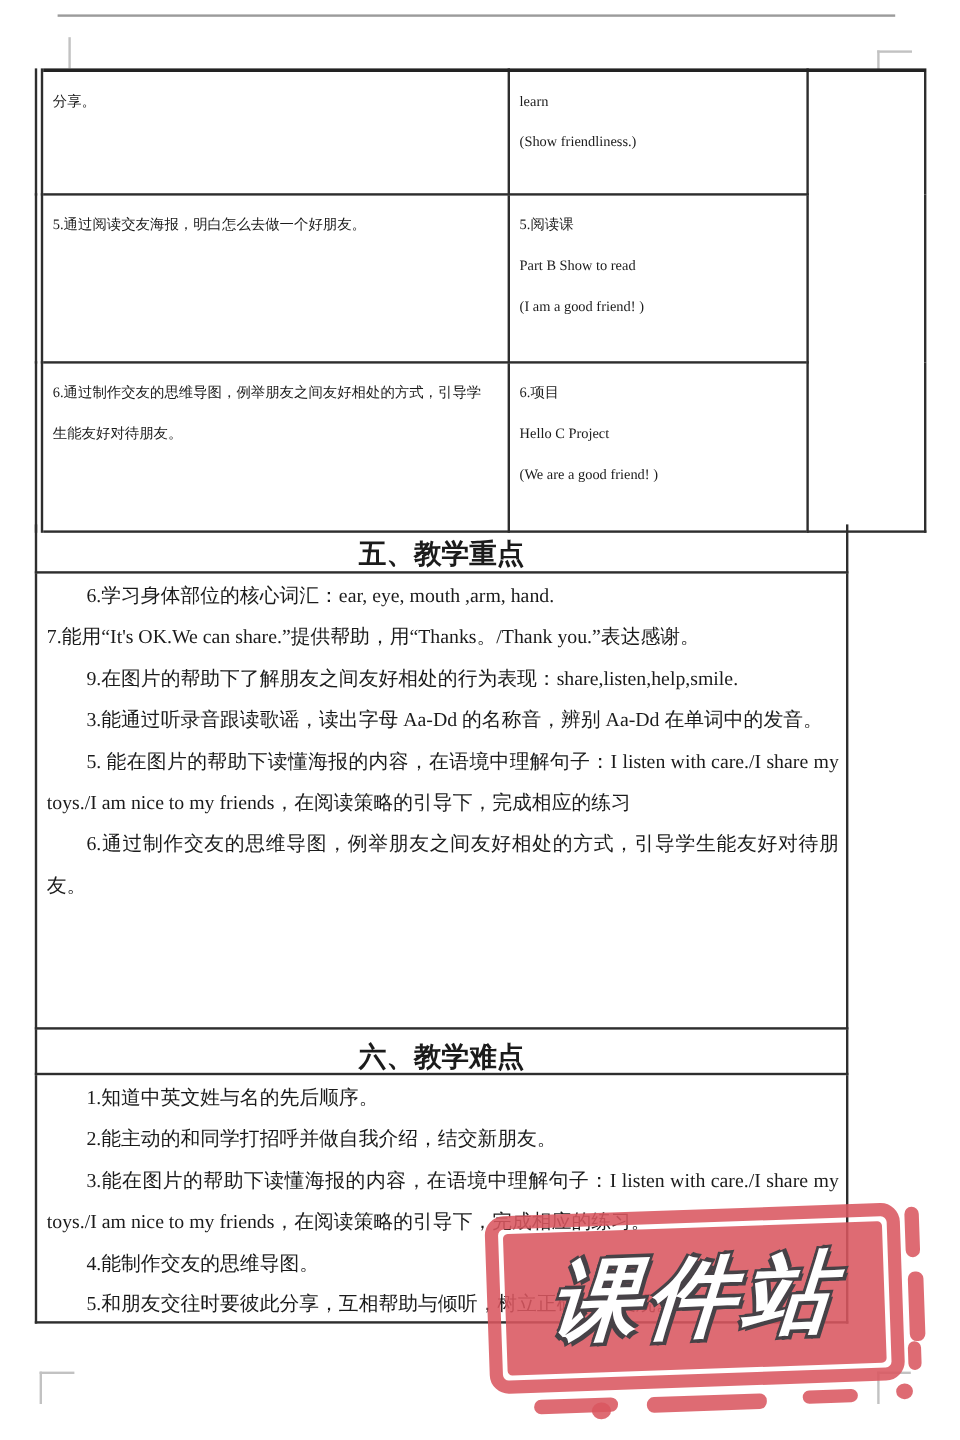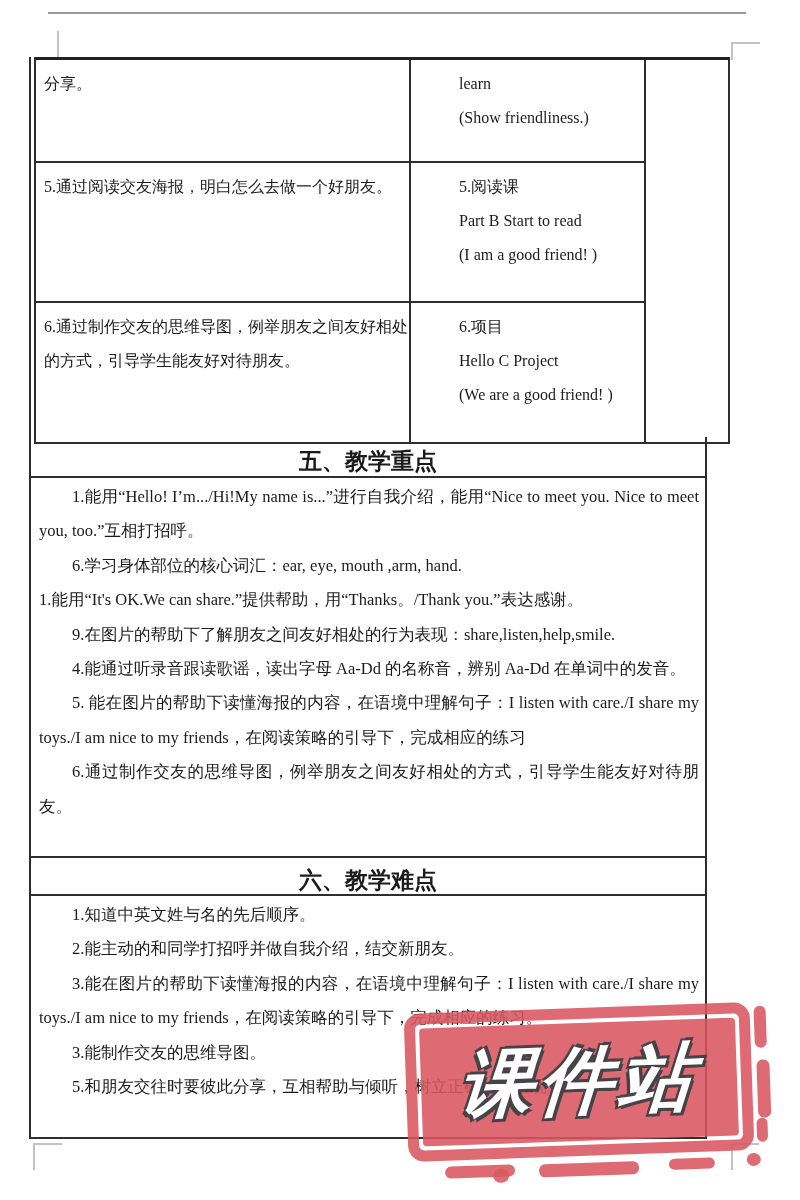--- a/index.html
+++ b/index.html
@@ -17,38 +17,38 @@
 
   
   table.objtbl{
     position:absolute;left:29px;top:57px;width:678px;
     border-collapse:collapse;table-layout:fixed;
     border-top:3px solid #222;border-left:7px double #2e2e2e;
     border-right:2px solid #2e2e2e;border-bottom:2px solid #6e6e6e;
   }
   table.objtbl td{
     border:2px solid #2e2e2e;vertical-align:top;
-    padding:7px 0 0 8px;font-size:16px;line-height:34px;
+    padding:7px 14px 0 8px;font-size:12px;line-height:34px;
   }
   td.c1{width:365px;}
   td.c2{width:225px;}
   td.c3{width:74px;}
   tr.r1 td{height:94px;}
   tr.r2 td{height:131px;}
   tr.r3 td{height:132px;}
-  .lesson-line{display:block;margin-left:40px;}
+  .lesson-line{display:block;}
 
   
   .sec{position:absolute;left:29px;width:678px;box-sizing:border-box;
     border-left:2px solid #2e2e2e;border-right:2px solid #2e2e2e;border-bottom:2px solid #2e2e2e;}
   .sec-head{height:41px;text-align:center;font-weight:bold;font-size:23px;padding-top:9px;}
   .sec-head.h1{top:437px;}
   .sec-body.b1{top:478px;height:380px;}
   .sec-head.h2{top:858px;height:38px;padding-top:7px;}
-  .sec-body.b2{top:896px;height:243px;}
+  .sec-body.b2{top:896px;height:207px;}
   .sec-body{padding:2px 6px 0 8px;}
   .sec-body p{margin:0;font-size:16.5px;line-height:34.4px;text-align:justify;}
   .sec-body p.ind{text-indent:33px;}
 
   
   .stamp{position:absolute;left:406px;top:1008px;width:346px;height:148px;
     transform:rotate(-2deg);z-index:5;}
   .stamp-frame{position:absolute;left:0;top:0;right:0;bottom:0;
     border:11px solid rgba(217,86,96,0.88);border-radius:16px;}
   .stamp-fill{position:absolute;left:15px;top:15px;right:15px;bottom:15px;
@@ -89,54 +89,53 @@
         <td class="c2">
           <span class="lesson-line">learn</span>
           <span class="lesson-line">(Show friendliness.)</span>
         </td>
         <td class="c3" rowspan="3"></td>
       </tr>
       <tr class="r2">
         <td class="c1">5.通过阅读交友海报，明白怎么去做一个好朋友。</td>
         <td class="c2">
           <span class="lesson-line">5.阅读课</span>
-          <span class="lesson-line">Part B Start to read</span>
+          <span class="lesson-line">Part B Show to read</span>
           <span class="lesson-line">(I am a good friend! )</span>
         </td>
       </tr>
       <tr class="r3">
         <td class="c1">6.通过制作交友的思维导图，例举朋友之间友好相处的方式，引导学生能友好对待朋友。</td>
         <td class="c2">
           <span class="lesson-line">6.项目</span>
           <span class="lesson-line">Hello C Project</span>
           <span class="lesson-line">(We are a good friend! )</span>
         </td>
       </tr>
     </tbody>
   </table>
 
   <div class="sec sec-head h1">五、教学重点</div>
 
   <div class="sec sec-body b1">
-    <p class="ind">1.能用“Hello! I’m.../Hi!My name is...”进行自我介绍，能用“Nice to meet you. Nice to meet you, too.”互相打招呼。</p>
     <p class="ind">6.学习身体部位的核心词汇：ear, eye, mouth ,arm, hand.</p>
-    <p>1.能用“It's OK.We can share.”提供帮助，用“Thanks。/Thank you.”表达感谢。</p>
+    <p>7.能用“It's OK.We can share.”提供帮助，用“Thanks。/Thank you.”表达感谢。</p>
     <p class="ind">9.在图片的帮助下了解朋友之间友好相处的行为表现：share,listen,help,smile.</p>
-    <p class="ind">4.能通过听录音跟读歌谣，读出字母 Aa-Dd 的名称音，辨别 Aa-Dd 在单词中的发音。</p>
+    <p class="ind">3.能通过听录音跟读歌谣，读出字母 Aa-Dd 的名称音，辨别 Aa-Dd 在单词中的发音。</p>
     <p class="ind">5. 能在图片的帮助下读懂海报的内容，在语境中理解句子：I listen with care./I share my toys./I am nice to my friends，在阅读策略的引导下，完成相应的练习</p>
     <p class="ind">6.通过制作交友的思维导图，例举朋友之间友好相处的方式，引导学生能友好对待朋友。</p>
   </div>
 
   <div class="sec sec-head h2">六、教学难点</div>
 
   <div class="sec sec-body b2">
     <p class="ind">1.知道中英文姓与名的先后顺序。</p>
     <p class="ind">2.能主动的和同学打招呼并做自我介绍，结交新朋友。</p>
     <p class="ind">3.能在图片的帮助下读懂海报的内容，在语境中理解句子：I listen with care./I share my toys./I am nice to my friends，在阅读策略的引导下，完成相应的练习。</p>
-    <p class="ind">3.能制作交友的思维导图。</p>
+    <p class="ind">4.能制作交友的思维导图。</p>
     <p class="ind">5.和朋友交往时要彼此分享，互相帮助与倾听，树立正确的交友观。</p>
   </div>
 
   <div class="stamp">
     <div class="stamp-frame"></div>
     <div class="blob b1"></div>
     <div class="blob b2"></div>
     <div class="blob b3"></div>
     <div class="blob b4"></div>
     <div class="blob b5"></div>

